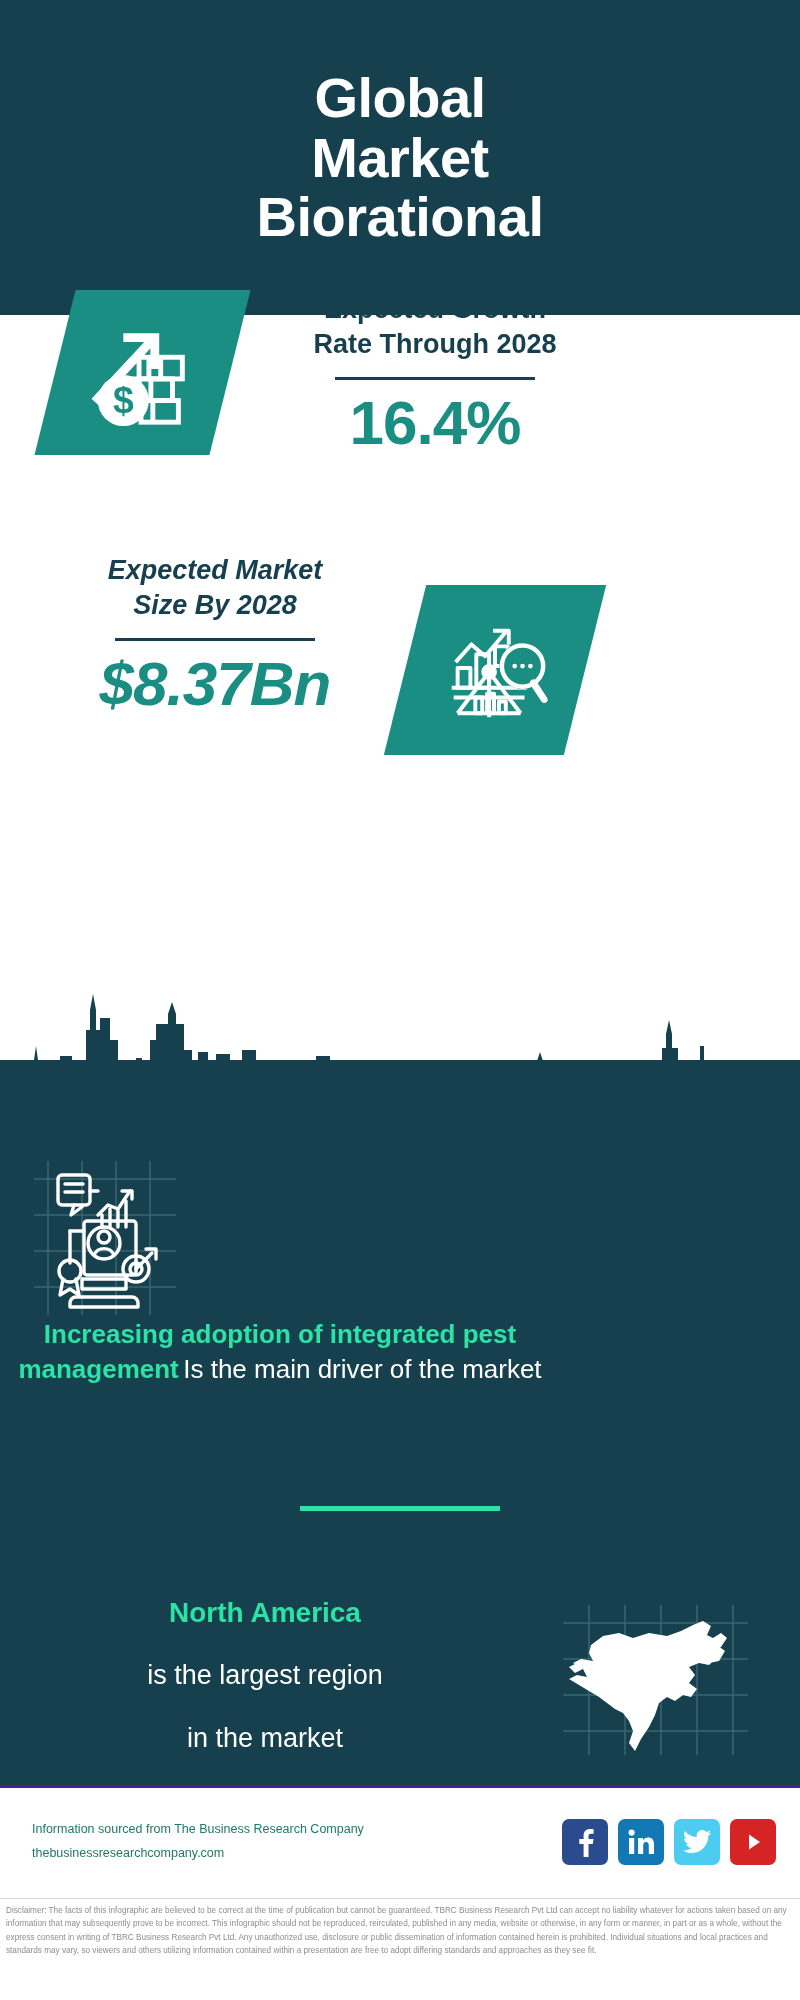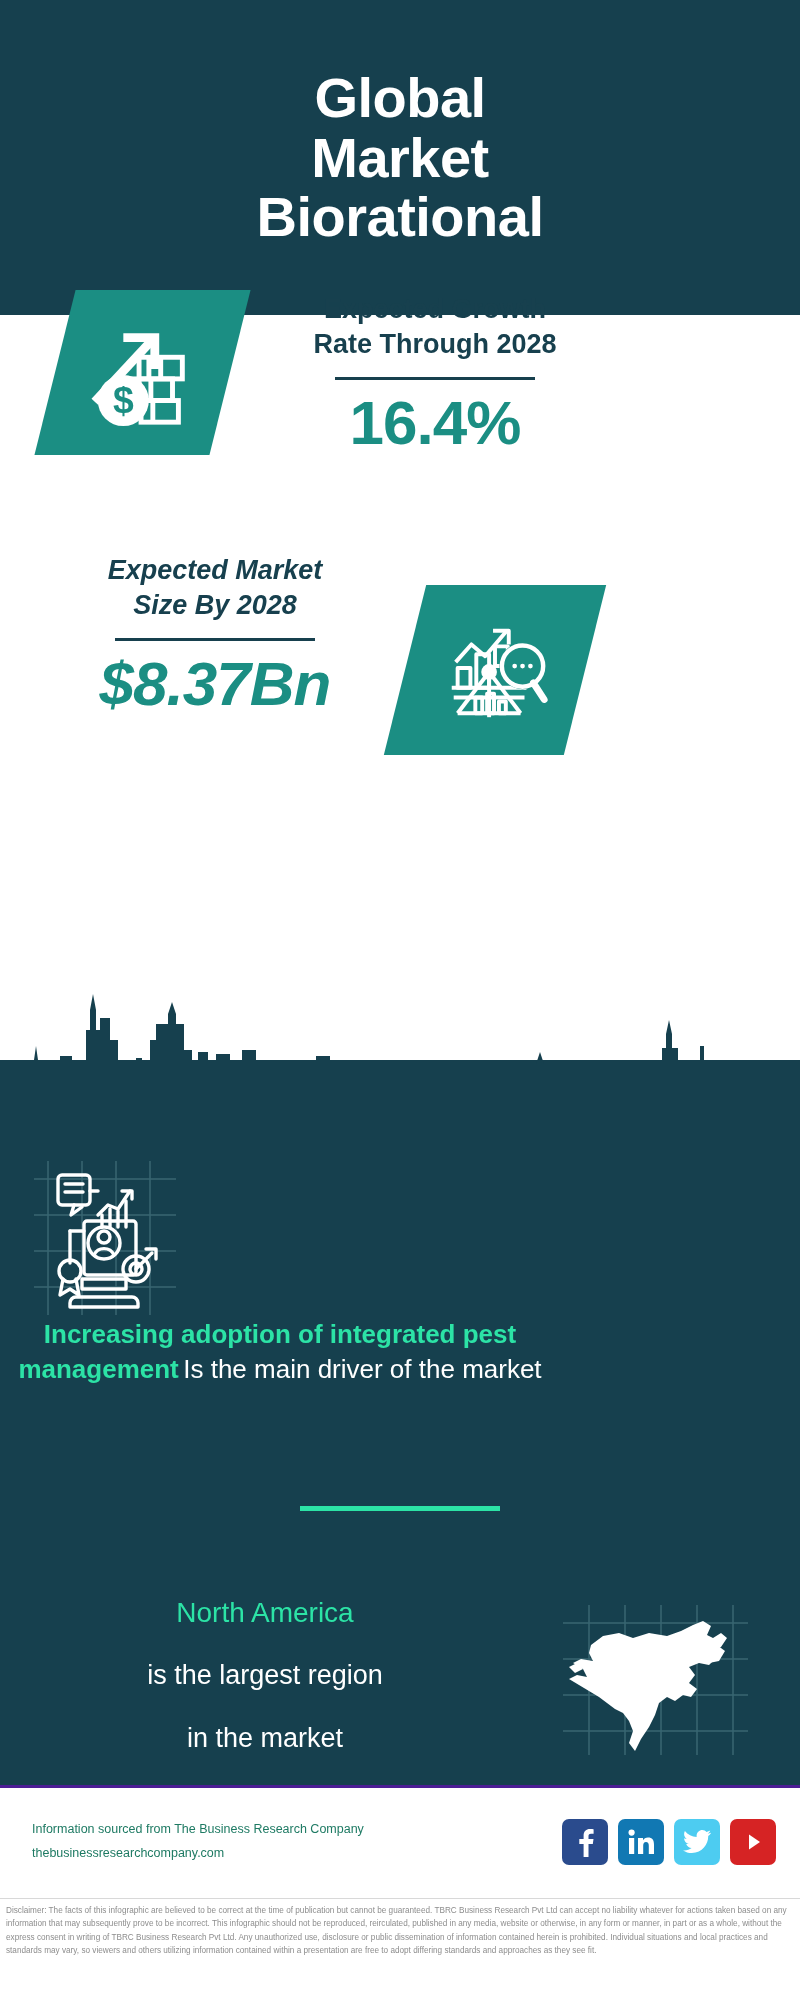--- a/index.html
+++ b/index.html
@@ -82,21 +82,21 @@
 
   .mid-rule{
     position:absolute;left:200px;top:1506px;width:200px;height:5px;background:#2CE3A6;
     left:50%;transform:translateX(-50%);width:200px;
   }
 
   .region-row{
     position:absolute;left:0;top:1595px;width:800px;display:flex;align-items:flex-start;
   }
   .region-text{width:530px;text-align:center;}
-  .region-name{font-size:28px;font-weight:normal;color:#2CE3A6;line-height:1.3;}
+  .region-name{font-size:28px;font-weight:bold;color:#2CE3A6;line-height:1.3;}
   .region-sub{font-size:27px;color:#ffffff;line-height:1.34;margin-top:26px;}
   .region-map{width:250px;display:flex;justify-content:center;padding-top:10px;}
 
   
   .footbar{
     position:absolute;left:0;top:1785px;width:800px;height:110px;background:#ffffff;
     border-top:3px solid #4c1d95;
     display:flex;align-items:center;
   }
   .foot-text{

